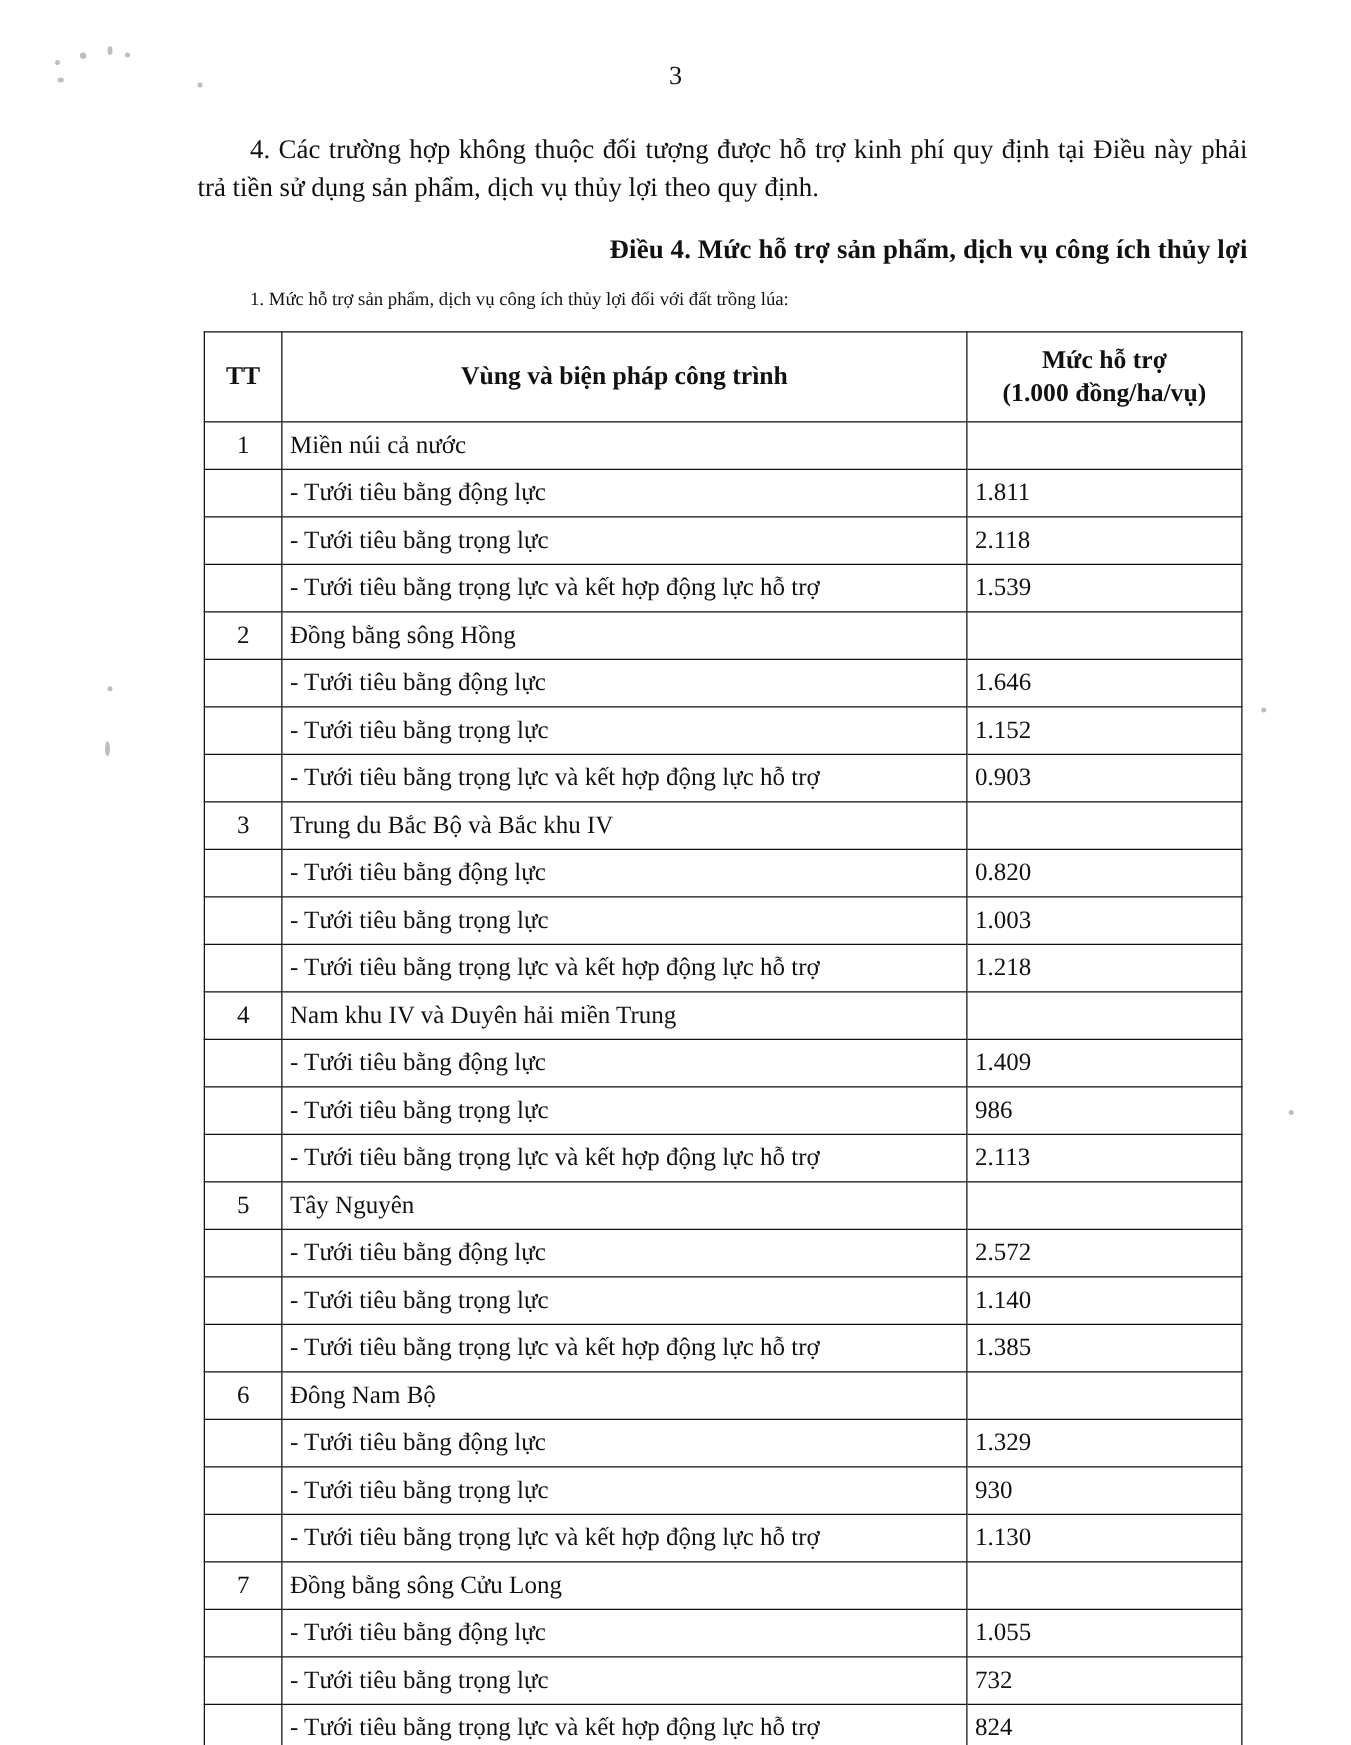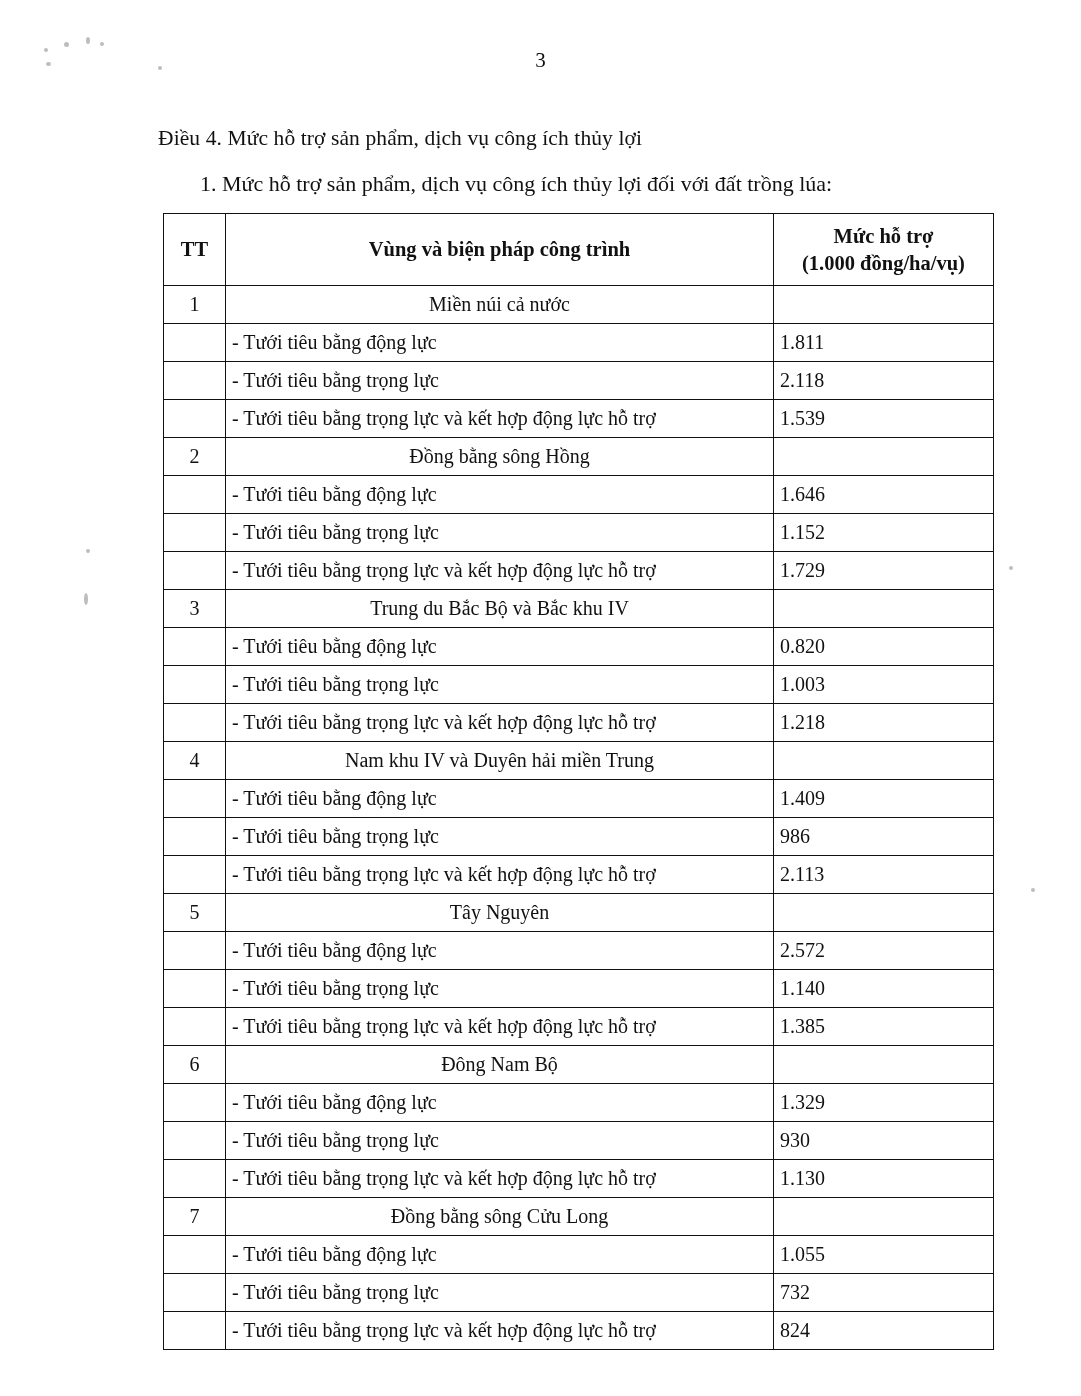--- a/index.html
+++ b/index.html
@@ -45,27 +45,27 @@
   p.para {
     margin: 0 0 4px 0;
     font-size: 21.5px;
     line-height: 1.42;
     text-align: justify;
     text-indent: 42px;
   }
   h2.article-title {
     margin: 22px 0 20px 0;
     font-size: 21.5px;
-    font-weight: normal;
-    text-align: left;
+    font-weight: bold;
+    text-align: right;
     letter-spacing: .1px;
   }
   p.lead {
     margin: 0 0 16px 0;
-    font-size: 22px;
+    font-size: 15px;
     text-indent: 42px;
   }
   table.rate-table {
     border-collapse: collapse;
     width: 830px;
     margin-left: 5px;
     table-layout: fixed;
   }
   table.rate-table td, table.rate-table th {
     border: 1.4px solid #111;
@@ -83,21 +83,21 @@
   }
   col.c-tt { width: 62px; }
   col.c-desc { width: 548px; }
   col.c-rate { width: 220px; }
 
   td.tt {
     text-align: center;
     font-size: 20.5px;
   }
   td.desc-group {
-    text-align: center;
+    text-align: left;
     padding-left: 12px;
   }
   td.desc-item {
     text-align: left;
     padding-left: 26px;
     margin-top: 36px;
   }
   td.rate {
     text-align: left;
     font-size: 20.5px;
@@ -117,20 +117,21 @@
   <div class="speck" style="left:158px; top:66px; width:4px; height:4px;"></div>
   <div class="speck" style="left:86px; top:549px; width:4px; height:4px;"></div>
   <div class="speck" style="left:84px; top:593px; width:4px; height:12px;"></div>
   <div class="speck" style="left:1009px; top:566px; width:4px; height:4px;"></div>
   <div class="speck" style="left:1031px; top:888px; width:4px; height:4px;"></div>
 
   <div class="page-number">3</div>
 
   <div class="content">
 
+    <p class="para">4. Các trường hợp không thuộc đối tượng được hỗ trợ kinh phí quy định tại Điều này phải trả tiền sử dụng sản phẩm, dịch vụ thủy lợi theo quy định.</p>
 
     <h2 class="article-title">Điều 4. Mức hỗ trợ sản phẩm, dịch vụ công ích thủy lợi</h2>
 
     <p class="lead">1. Mức hỗ trợ sản phẩm, dịch vụ công ích thủy lợi đối với đất trồng lúa:</p>
 
     <table class="rate-table">
       <colgroup>
         <col class="c-tt">
         <col class="c-desc">
         <col class="c-rate">
@@ -177,21 +178,21 @@
             <td class="rate">1.646</td>
           </tr>
           <tr class="row">
             <td class="tt"></td>
             <td class="desc-item">- Tưới tiêu bằng trọng lực</td>
             <td class="rate">1.152</td>
           </tr>
           <tr class="row">
             <td class="tt"></td>
             <td class="desc-item">- Tưới tiêu bằng trọng lực và kết hợp động lực hỗ trợ</td>
-            <td class="rate">1.729</td>
+            <td class="rate">0.903</td>
           </tr>
           <tr class="row">
             <td class="tt">3</td>
             <td class="desc-group">Trung du Bắc Bộ và Bắc khu IV</td>
             <td class="rate"></td>
           </tr>
           <tr class="row">
             <td class="tt"></td>
             <td class="desc-item">- Tưới tiêu bằng động lực</td>
             <td class="rate">0.820</td>

